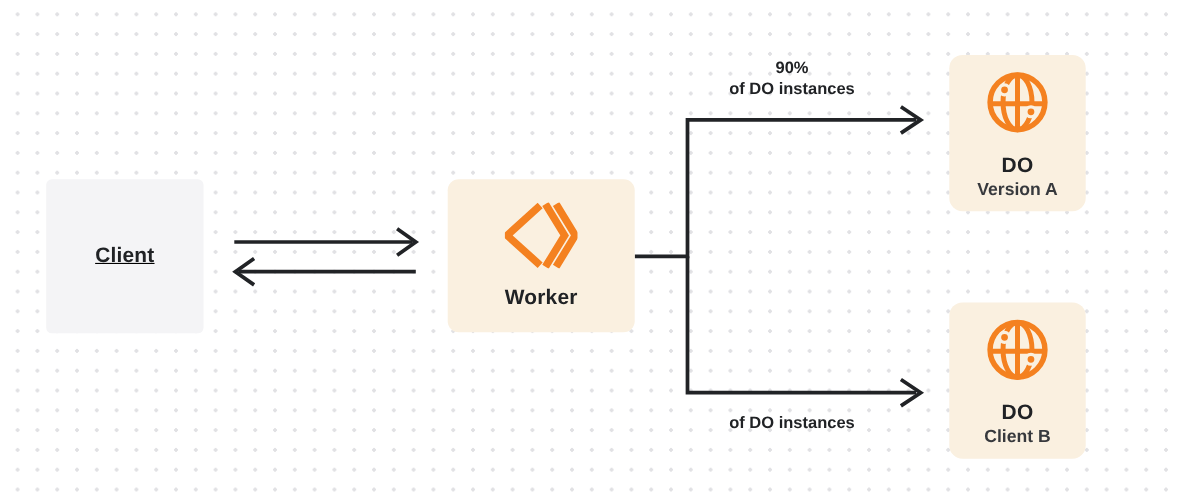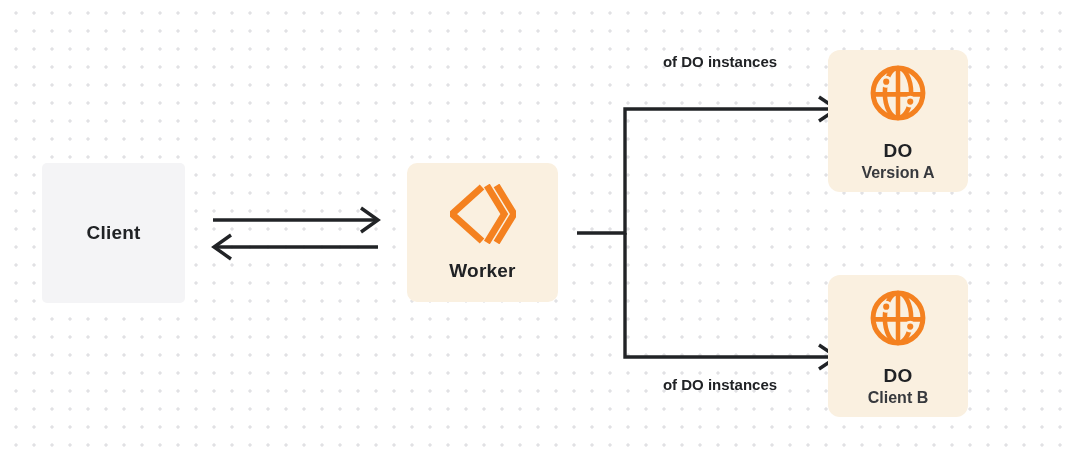--- a/index.html
+++ b/index.html
@@ -36,44 +36,45 @@
     flex-direction: column;
     align-items: center;
     box-sizing: border-box;
   }
   .node-client {
     left: 42px; top: 163px;
     width: 143px; height: 140px;
     background: var(--client-bg, #f4f4f6);
     border-radius: 5px;
     justify-content: center;
+    text-decoration: underline;
   }
   .node-client .node-title {
     font-size: 19px;
     font-weight: 700;
     color: var(--text-dark, #202225);
     letter-spacing: 0.2px;
   }
   .node-worker {
     left: 407px; top: 163px;
-    width: 151px; height: 139px;
+    width: 170px; height: 139px;
     background: var(--node-cream-bg, #faf0e0);
     border-radius: 10px;
     justify-content: center;
   }
   .node-worker .icon { height: 60px; margin-bottom: 16px; }
   .node-worker .node-title {
     font-size: 19px;
     font-weight: 700;
     color: var(--text-dark, #202225);
     letter-spacing: 0.2px;
   }
   .node-do {
-    width: 140px; height: 142px;
-    left: 828px;
+    width: 124px; height: 142px;
+    left: 863px;
     background: var(--node-cream-bg, #faf0e0);
     border-radius: 12px;
     padding-top: 14px;
   }
   .node-do-a { top: 50px; }
   .node-do-b { top: 275px; }
   .node-do .icon { height: 58px; margin-bottom: 18px; }
   .node-do .do-title {
     font-size: 19px;
     font-weight: 700;
@@ -132,20 +133,21 @@
           <path d="M33 3 L2 31 L33 59"></path>
           <path d="M38 1.5 L56 31 L38 60.5"></path>
           <path d="M48 1.5 L66 31 L48 60.5"></path>
         </g>
       </svg>
     </span>
     <span class="node-title">Worker</span>
   </div>
 
   <div class="edge-label edge-label-a">
+    <div>90%</div>
     <div>of DO instances</div>
   </div>
 
   <div class="edge-label edge-label-b">
     <div>of DO instances</div>
   </div>
 
   <div class="node node-do node-do-a">
     <span class="icon">
       <svg width="58" height="58" viewBox="0 0 64 64">

